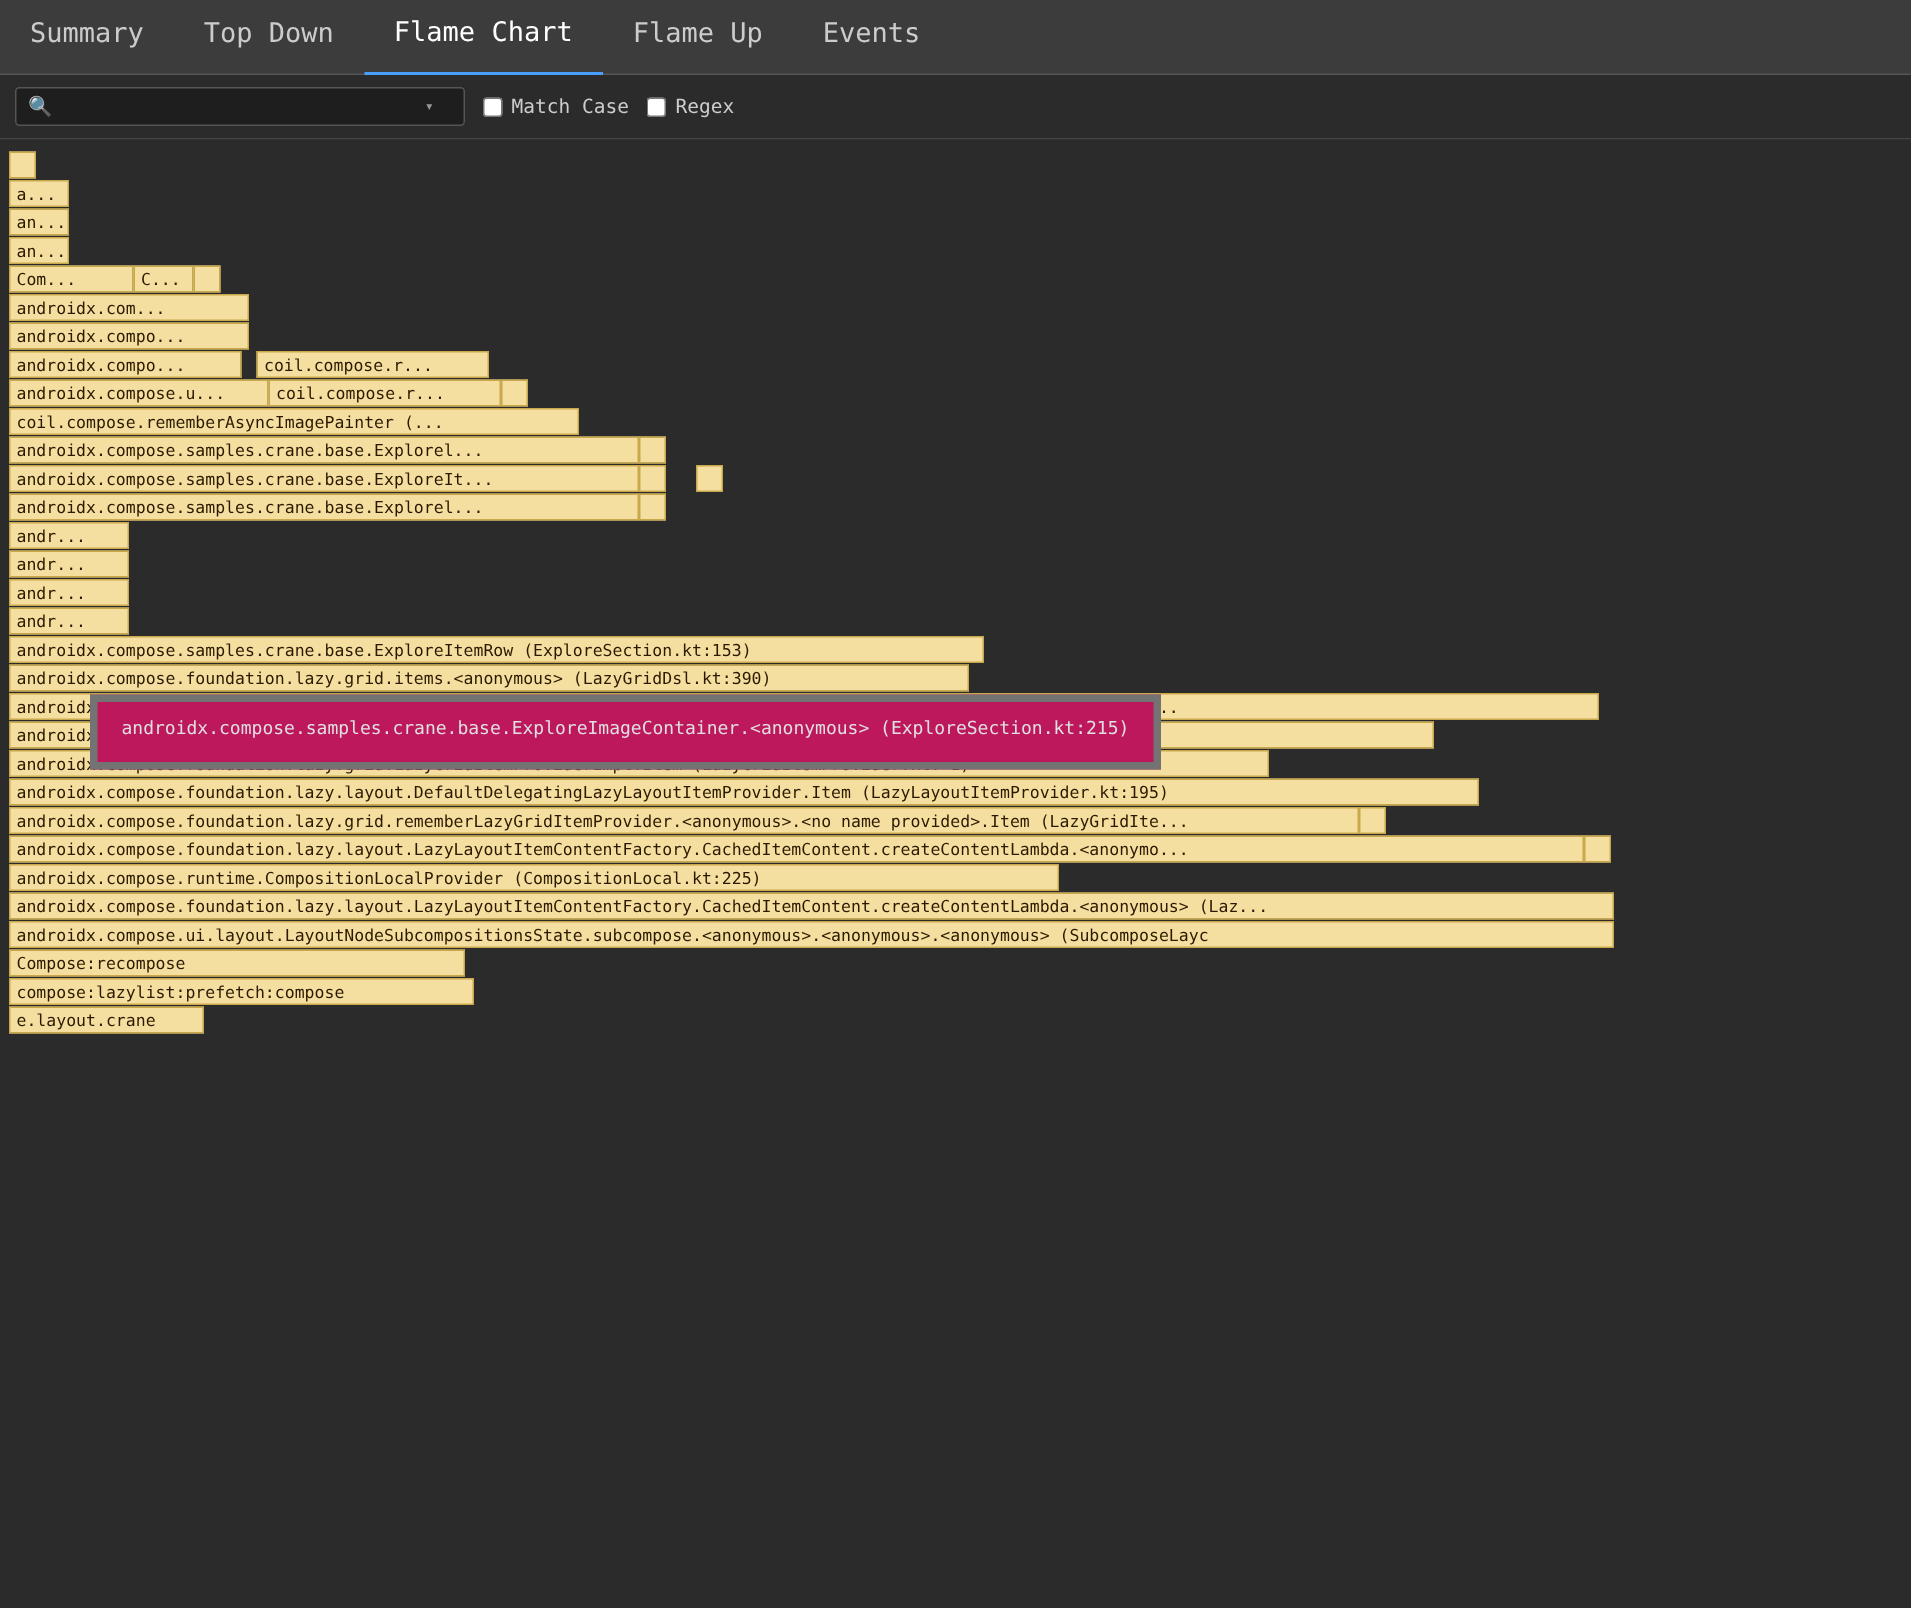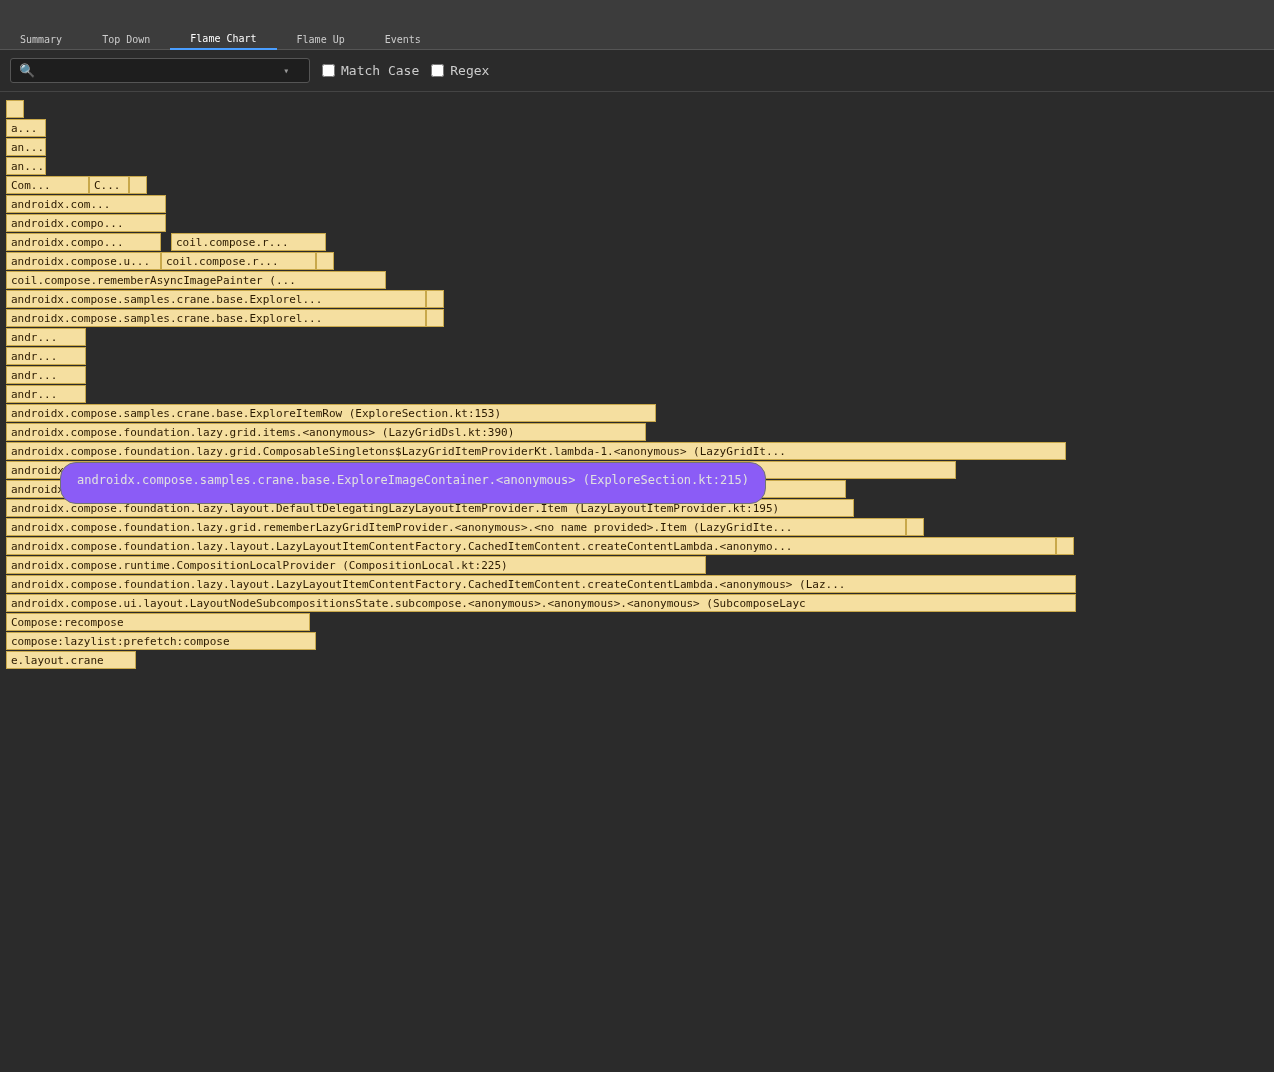--- a/index.html
+++ b/index.html
@@ -15,23 +15,23 @@
 
     
     .tab-bar {
       display: flex;
       background: #3c3c3c;
       border-bottom: 1px solid #555;
       height: 50px;
       align-items: flex-end;
     }
     .tab {
-      padding: 10px 20px 4px;
+      padding: 10px 20px 16px;
       color: #ccc;
-      font-size: 10px;
+      font-size: 18px;
       cursor: pointer;
       position: relative;
       white-space: nowrap;
     }
     .tab.active {
       color: #fff;
       border-bottom: 2px solid #4a9eff;
       margin-bottom: -1px;
     }
 
@@ -124,23 +124,23 @@
     }
     .gap {
       display: inline-block;
     }
 
     
     .tooltip {
       position: absolute;
       left: 60px;
       top: 370px;
-      background: #8b5cf6;
-      border: 1px solid #737373;
-      border-radius: 16px;
+      background: #be185d;
+      border: 5px solid #737373;
+      border-radius: 0;
       padding: 10px 16px;
       z-index: 100;
       min-width: 500px;
     }
     .tooltip-title {
       font-size: 12px;
       color: #e0e0e0;
       margin-bottom: 6px;
       font-family: monospace;
     }
@@ -219,34 +219,40 @@
     <span class="flame-block" style="width:160px">androidx.compo...</span>
   </div>
 
   <div class="flame-row">
     <span class="flame-block" style="width:155px">androidx.compo...</span>
     <span style="width:10px" class="gap"></span>
     <span class="flame-block" style="width:155px">coil.compose.r...</span>
   </div>
 
   <div class="flame-row">
-    <span class="flame-block" style="width:155px">androidx.compose.u...</span>
+    <span class="flame-block" style="width:173px">androidx.compose.u...</span>
     <span class="flame-block" style="width:155px">coil.compose.r...</span>
     <span class="flame-block narrow"></span>
   </div>
 
   <div class="flame-row">
     <span class="flame-block" style="width:380px">coil.compose.rememberAsyncImagePainter (...</span>
   </div>
 
   <div class="flame-row">
     <span class="flame-block" style="width:420px">androidx.compose.samples.crane.base.Explorel...</span>
     <span class="flame-block narrow"></span>
   </div>
 
+  <div class="flame-row">
+    <span class="flame-block" style="width:420px">androidx.compose.samples.crane.base.ExploreIt...</span>
+    <span class="flame-block narrow"></span>
+    <span style="width:20px" class="gap"></span>
+    <span class="flame-block narrow"></span>
+  </div>
 
   <div class="flame-row">
     <span class="flame-block" style="width:420px">androidx.compose.samples.crane.base.Explorel...</span>
     <span class="flame-block narrow"></span>
   </div>
 
   <div class="flame-row" style="position:relative">
     <span class="flame-block" style="width:80px">andr...</span>
   </div>
   <div class="flame-row">
@@ -272,21 +278,21 @@
   <div class="flame-row">
     <span class="flame-block" style="width:1060px">androidx.compose.foundation.lazy.grid.ComposableSingletons$LazyGridItemProviderKt.lambda-1.&lt;anonymous&gt; (LazyGridIt...</span>
   </div>
   <div class="flame-row">
     <span class="flame-block" style="width:950px">androidx.compose.foundation.lazy.layout.DefaultLazyLayoutItemsProvider.Item (LazyLayoutItemProvider.kt:115)</span>
   </div>
   <div class="flame-row">
     <span class="flame-block" style="width:840px">androidx.compose.foundation.lazy.grid.LazyGridItemProviderImpl.Item (LazyGridItemProvider.kt:-1)</span>
   </div>
   <div class="flame-row">
-    <span class="flame-block" style="width:848px">androidx.compose.foundation.lazy.layout.DefaultDelegatingLazyLayoutItemProvider.Item (LazyLayoutItemProvider.kt:195)</span>
+    <span class="flame-block" style="width:980px">androidx.compose.foundation.lazy.layout.DefaultDelegatingLazyLayoutItemProvider.Item (LazyLayoutItemProvider.kt:195)</span>
   </div>
   <div class="flame-row">
     <span class="flame-block" style="width:900px">androidx.compose.foundation.lazy.grid.rememberLazyGridItemProvider.&lt;anonymous&gt;.&lt;no name provided&gt;.Item (LazyGridIte...</span>
     <span class="flame-block narrow"></span>
   </div>
   <div class="flame-row">
     <span class="flame-block" style="width:1050px">androidx.compose.foundation.lazy.layout.LazyLayoutItemContentFactory.CachedItemContent.createContentLambda.&lt;anonymo...</span>
     <span class="flame-block narrow"></span>
   </div>
   <div class="flame-row">

